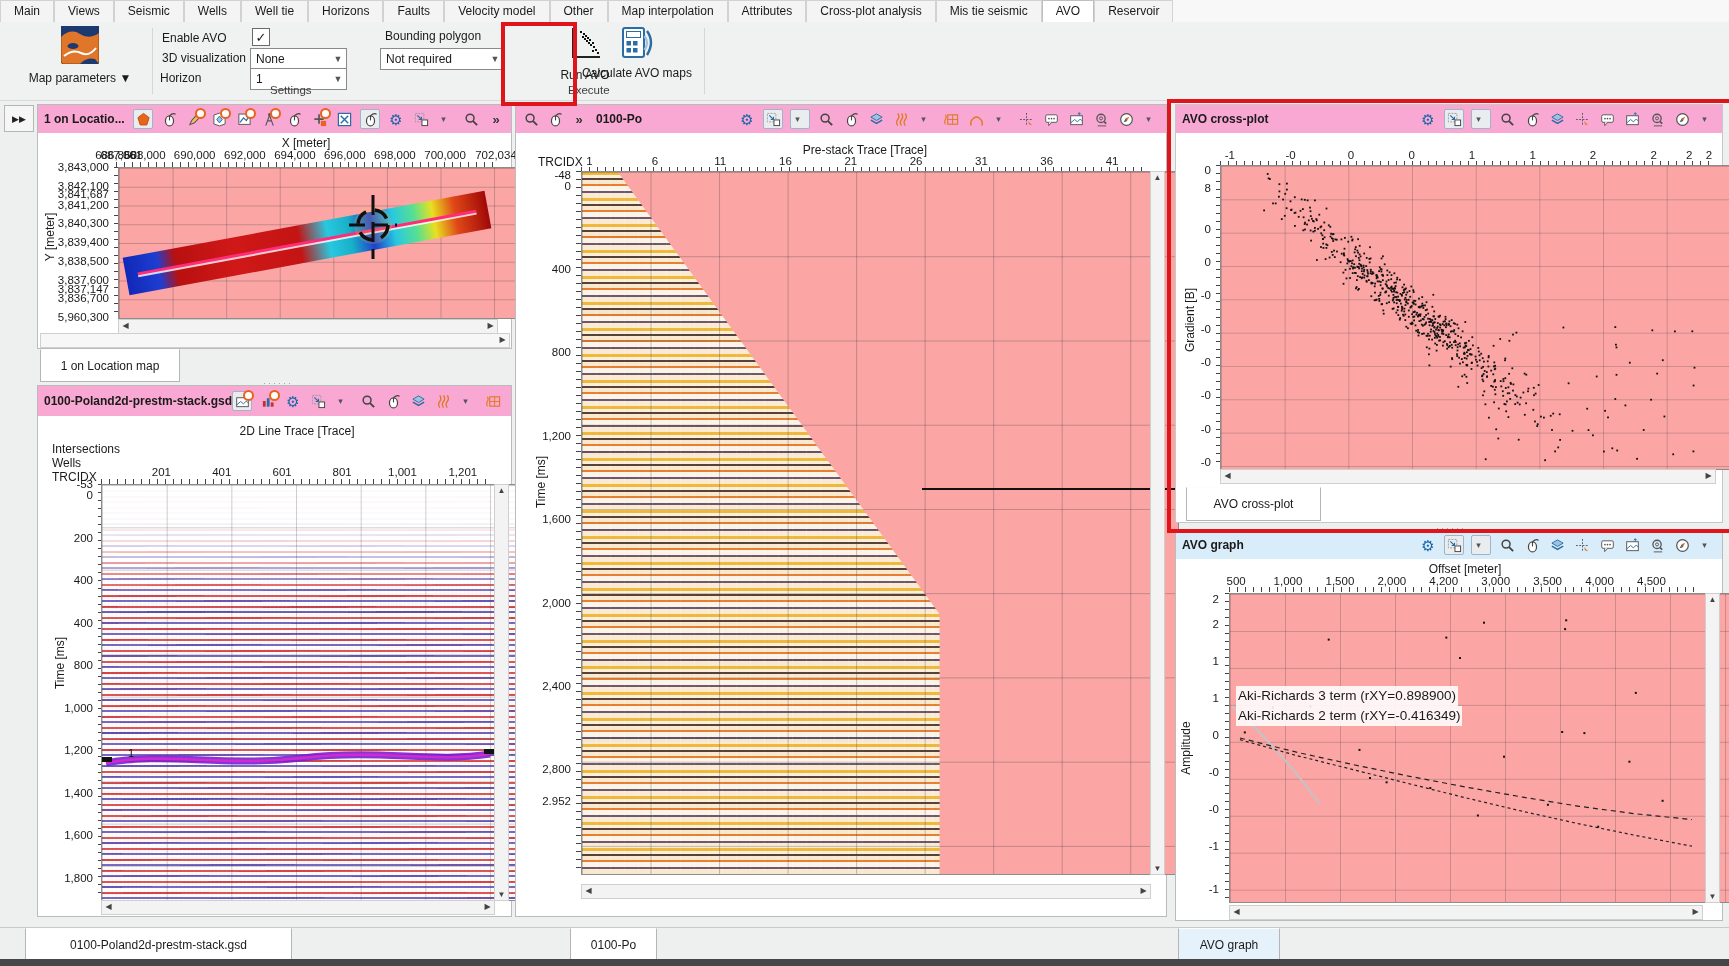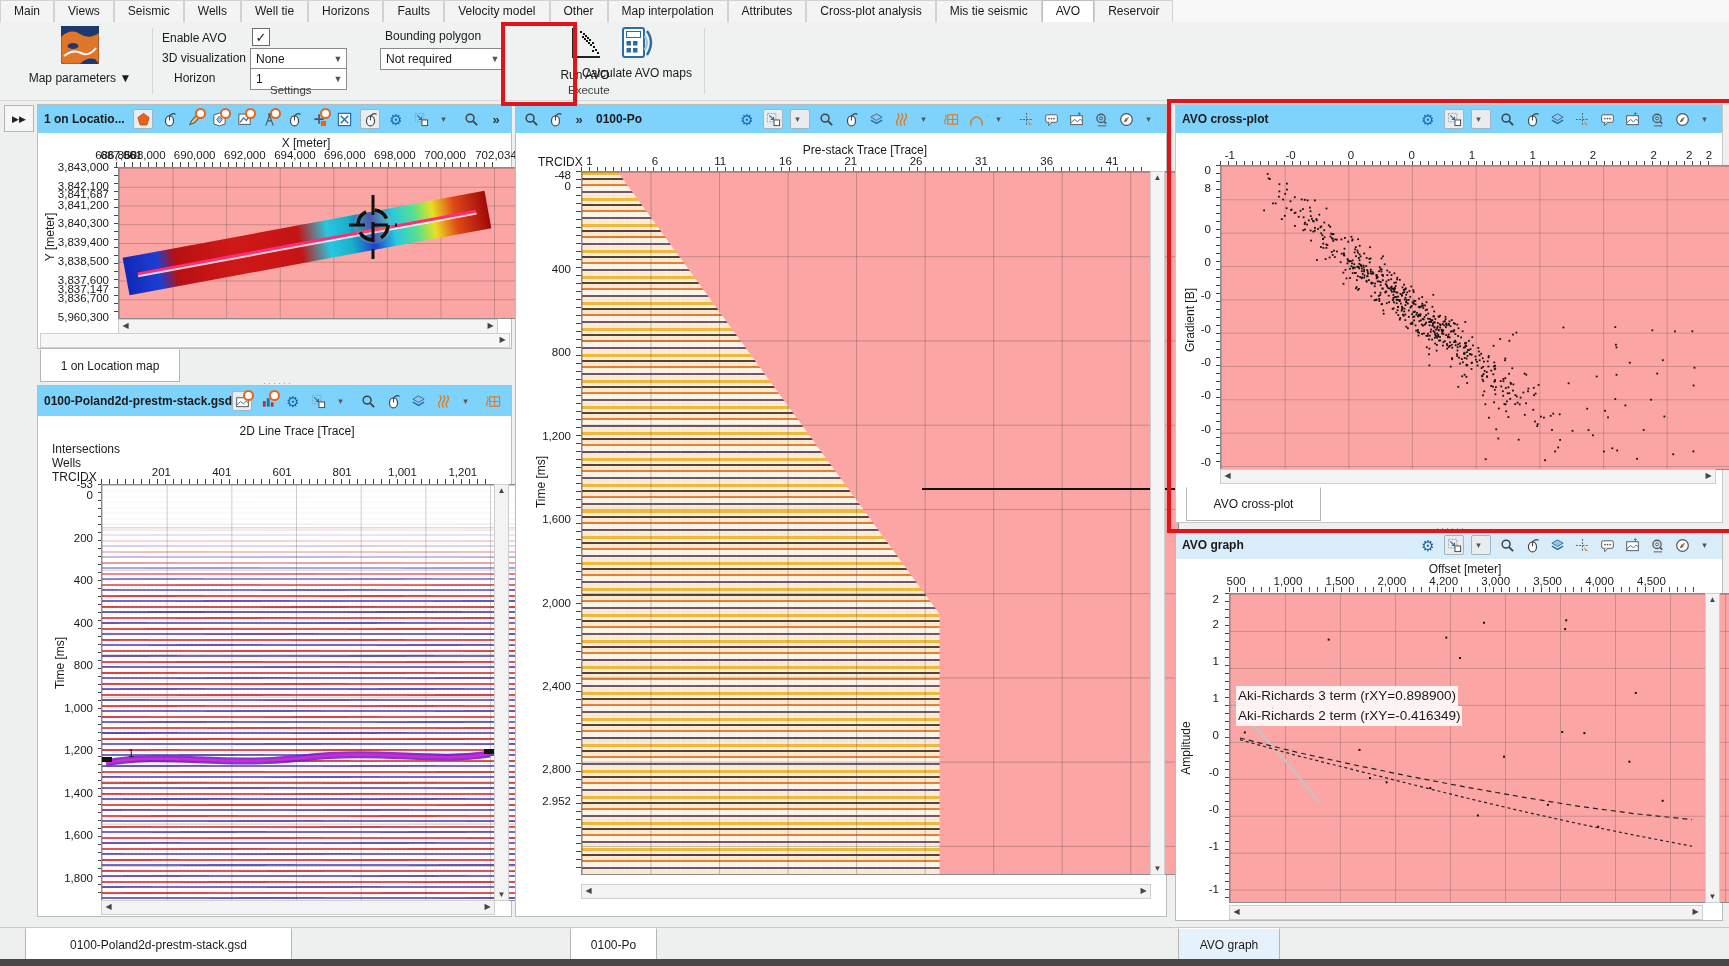--- a/index.html
+++ b/index.html
@@ -17,21 +17,21 @@
   .rgrouplabel{position:absolute;color:#3c3c3c;font-size:11.5px;}
   .rbigbtn{position:absolute;text-align:center;cursor:default;}
   .checkbox{position:absolute;width:16px;height:16px;background:#fff;border:1px solid #6a6a6a;
             display:flex;align-items:center;justify-content:center;font-weight:bold;font-size:13px;}
   .dropdown{position:absolute;height:20px;background:#fff;border:1px solid #8a8a8a;display:flex;align-items:center;}
   .dropdown .dtext{flex:1;padding-left:5px;white-space:nowrap;overflow:hidden;}
   .dropdown .dcaret{width:16px;text-align:center;color:#555;font-size:9px;}
   .hl-red{position:absolute;border:4px solid #e0151b;z-index:60;pointer-events:none;}
   
   .panel{position:absolute;background:#fff;border:1px solid #b9bcbb;}
-  .phead{position:absolute;left:0;right:0;top:0;height:28px;background:#7dd3fc;display:flex;align-items:center;padding:0 6px;}
+  .phead{position:absolute;left:0;right:0;top:0;height:28px;background:#f9a8d4;display:flex;align-items:center;padding:0 6px;}
   .phead.blue{background:#d8ecf9;}
   .ptitle{font-weight:bold;white-space:nowrap;}
   .ticons{display:flex;align-items:center;gap:7px;margin-left:auto;}
   .ticons.lead{margin-left:14px;margin-right:0;}
   .ti{width:18px;height:18px;display:inline-flex;align-items:center;justify-content:center;position:relative;cursor:default;}
   .ti svg{width:15px;height:15px;}
   .ti.sel{background:#e9edf0;border:1px solid #9fb4c4;border-radius:2px;}
   .ti .bdg{position:absolute;top:-2px;right:-3px;width:7px;height:7px;border-radius:50%;background:#fff;border:2px solid #e8641a;}
   .gearchar{font-size:15px;color:#1a66a8;line-height:1;}
   .caretchar{font-size:9px;color:#555;margin-left:-5px;}
@@ -112,21 +112,21 @@
 
     <div class="rlabel" style="left:162px;top:9px;">Enable AVO</div>
     <div class="checkbox" style="left:252px;top:6px;">
       <span>✓</span>
     </div>
     <div class="rlabel" style="left:162px;top:29px;">3D visualization</div>
     <div class="dropdown" style="left:250px;top:26px;width:95px;">
       <span class="dtext">None</span>
       <span class="dcaret">▼</span>
     </div>
-    <div class="rlabel" style="left:174px;top:49px;">Horizon</div>
+    <div class="rlabel" style="left:160px;top:49px;">Horizon</div>
     <div class="dropdown" style="left:250px;top:46px;width:95px;">
       <span class="dtext">1</span>
       <span class="dcaret">▼</span>
     </div>
     <div class="rlabel" style="left:385px;top:7px;">Bounding polygon</div>
     <div class="dropdown" style="left:380px;top:26px;width:122px;">
       <span class="dtext">Not required</span>
       <span class="dcaret">▼</span>
     </div>
     <div class="rgrouplabel" style="left:270px;top:62px;">Settings</div>

